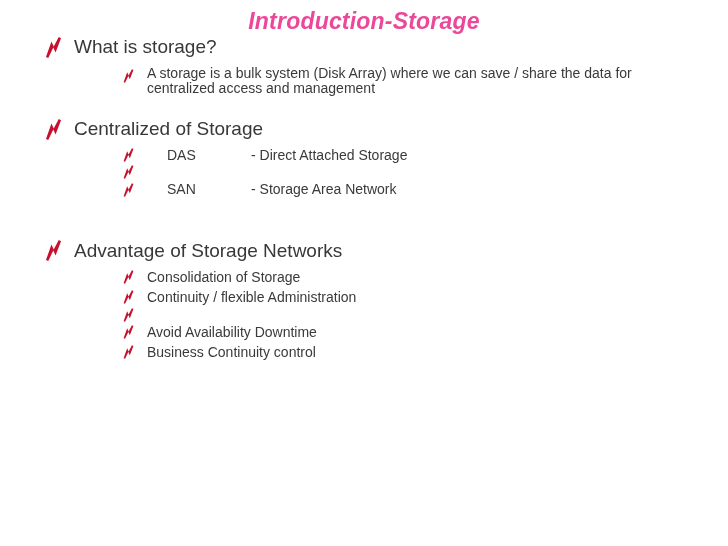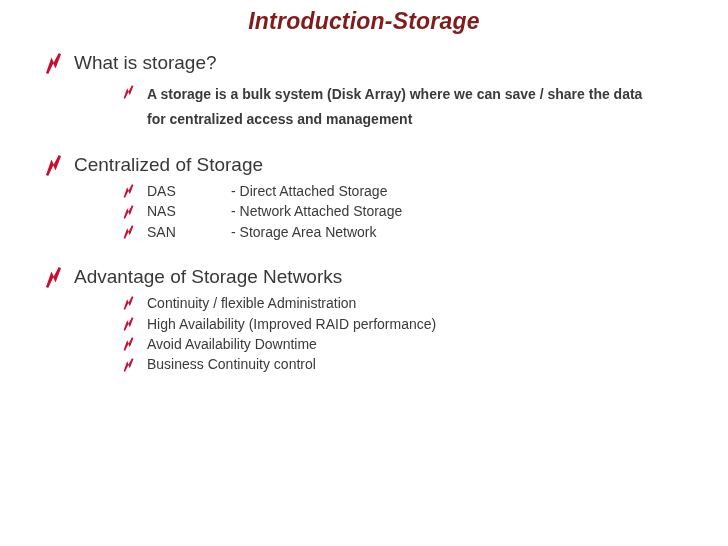--- a/index.html
+++ b/index.html
@@ -17,21 +17,21 @@
   .title-bar {
     padding-top: 6px;
     height: 30px;
     text-align: center;
   }
   .title {
     font-size: 23px;
     line-height: 30px;
     font-weight: bold;
     font-style: italic;
-    color: #7f1d1d;
+    color: #ec4899;
     letter-spacing: 0.2px;
   }
   .content { padding-left: 45px; padding-right: 20px; }
 
   .section-heading {
     display: flex;
     align-items: center;
     gap: 12px;
     font-size: 19px;
     line-height: 22px;
@@ -50,33 +50,33 @@
     font-size: 14px;
     line-height: 20.4px;
     color: #3a3a3a;
   }
   .sub-row.para {
     align-items: flex-start;
   }
   .sub-row.para .bolt-sm { margin-top: 3px; }
   .sub-row.para .sub-text {
     max-width: 498px;
-    line-height: 25px;
-    font-weight: bold;
+    line-height: 15px;
   }
   .term {
     display: inline-block;
     width: 84px;
+    margin-left: 20px;
   }
 
-  .section-1 { margin-top: 16px; }
+  .section-1 { }
   .section-1 .items { margin-top: 8px; }
   .section-2 { margin-top: 22px; }
   .section-2 .items { margin-top: 5px; }
-  .section-3 { margin-top: 24px; }
+  .section-3 { margin-top: 40px; }
   .section-3 .items { margin-top: 5px; }
 </style>
 </head>
 <body>
 
 <div class="slide">
 
   <div class="title-bar">
     <div class="title">Introduction-Storage</div>
   </div>
@@ -111,21 +111,20 @@
         <div class="sub-row">
           <svg class="bolt bolt-sm" viewBox="0 0 18.5 23" aria-hidden="true">
             <path d="M1 22 L7 5 L9.5 10.5 L15 0 L17.5 1.5 L11.5 17 L9 11.5 L3.5 23 Z"></path>
           </svg>
           <span class="sub-text"><span class="term">DAS</span><span>- Direct Attached Storage</span></span>
         </div>
         <div class="sub-row">
           <svg class="bolt bolt-sm" viewBox="0 0 18.5 23" aria-hidden="true">
             <path d="M1 22 L7 5 L9.5 10.5 L15 0 L17.5 1.5 L11.5 17 L9 11.5 L3.5 23 Z"></path>
           </svg>
-          <span class="sub-text"><span class="term">NAS</span><span>- Network Attached Storage</span></span>
         </div>
         <div class="sub-row">
           <svg class="bolt bolt-sm" viewBox="0 0 18.5 23" aria-hidden="true">
             <path d="M1 22 L7 5 L9.5 10.5 L15 0 L17.5 1.5 L11.5 17 L9 11.5 L3.5 23 Z"></path>
           </svg>
           <span class="sub-text"><span class="term">SAN</span><span>- Storage Area Network</span></span>
         </div>
       </div>
     </div>
 
@@ -134,27 +133,32 @@
         <svg class="bolt bolt-lg" viewBox="0 0 18.5 23" aria-hidden="true">
           <path d="M1 22 L7 5 L9.5 10.5 L15 0 L17.5 1.5 L11.5 17 L9 11.5 L3.5 23 Z"></path>
         </svg>
         <span>Advantage of Storage Networks</span>
       </div>
       <div class="items">
         <div class="sub-row">
           <svg class="bolt bolt-sm" viewBox="0 0 18.5 23" aria-hidden="true">
             <path d="M1 22 L7 5 L9.5 10.5 L15 0 L17.5 1.5 L11.5 17 L9 11.5 L3.5 23 Z"></path>
           </svg>
+          <span class="sub-text">Consolidation of Storage</span>
+        </div>
+        <div class="sub-row">
+          <svg class="bolt bolt-sm" viewBox="0 0 18.5 23" aria-hidden="true">
+            <path d="M1 22 L7 5 L9.5 10.5 L15 0 L17.5 1.5 L11.5 17 L9 11.5 L3.5 23 Z"></path>
+          </svg>
           <span class="sub-text">Continuity / flexible Administration</span>
         </div>
         <div class="sub-row">
           <svg class="bolt bolt-sm" viewBox="0 0 18.5 23" aria-hidden="true">
             <path d="M1 22 L7 5 L9.5 10.5 L15 0 L17.5 1.5 L11.5 17 L9 11.5 L3.5 23 Z"></path>
           </svg>
-          <span class="sub-text">High Availability (Improved RAID performance)</span>
         </div>
         <div class="sub-row">
           <svg class="bolt bolt-sm" viewBox="0 0 18.5 23" aria-hidden="true">
             <path d="M1 22 L7 5 L9.5 10.5 L15 0 L17.5 1.5 L11.5 17 L9 11.5 L3.5 23 Z"></path>
           </svg>
           <span class="sub-text">Avoid Availability Downtime</span>
         </div>
         <div class="sub-row">
           <svg class="bolt bolt-sm" viewBox="0 0 18.5 23" aria-hidden="true">
             <path d="M1 22 L7 5 L9.5 10.5 L15 0 L17.5 1.5 L11.5 17 L9 11.5 L3.5 23 Z"></path>

